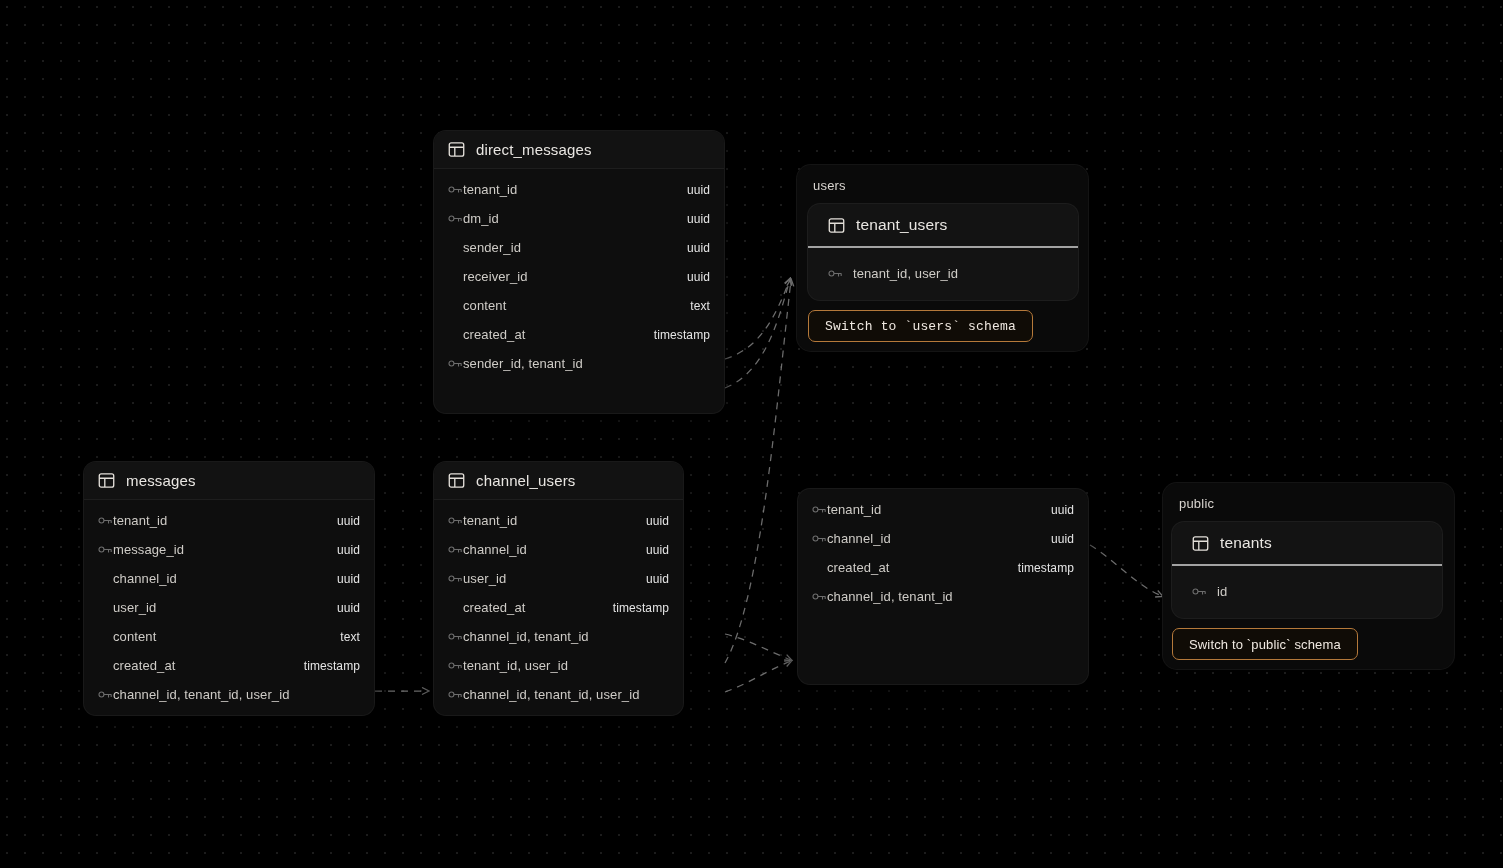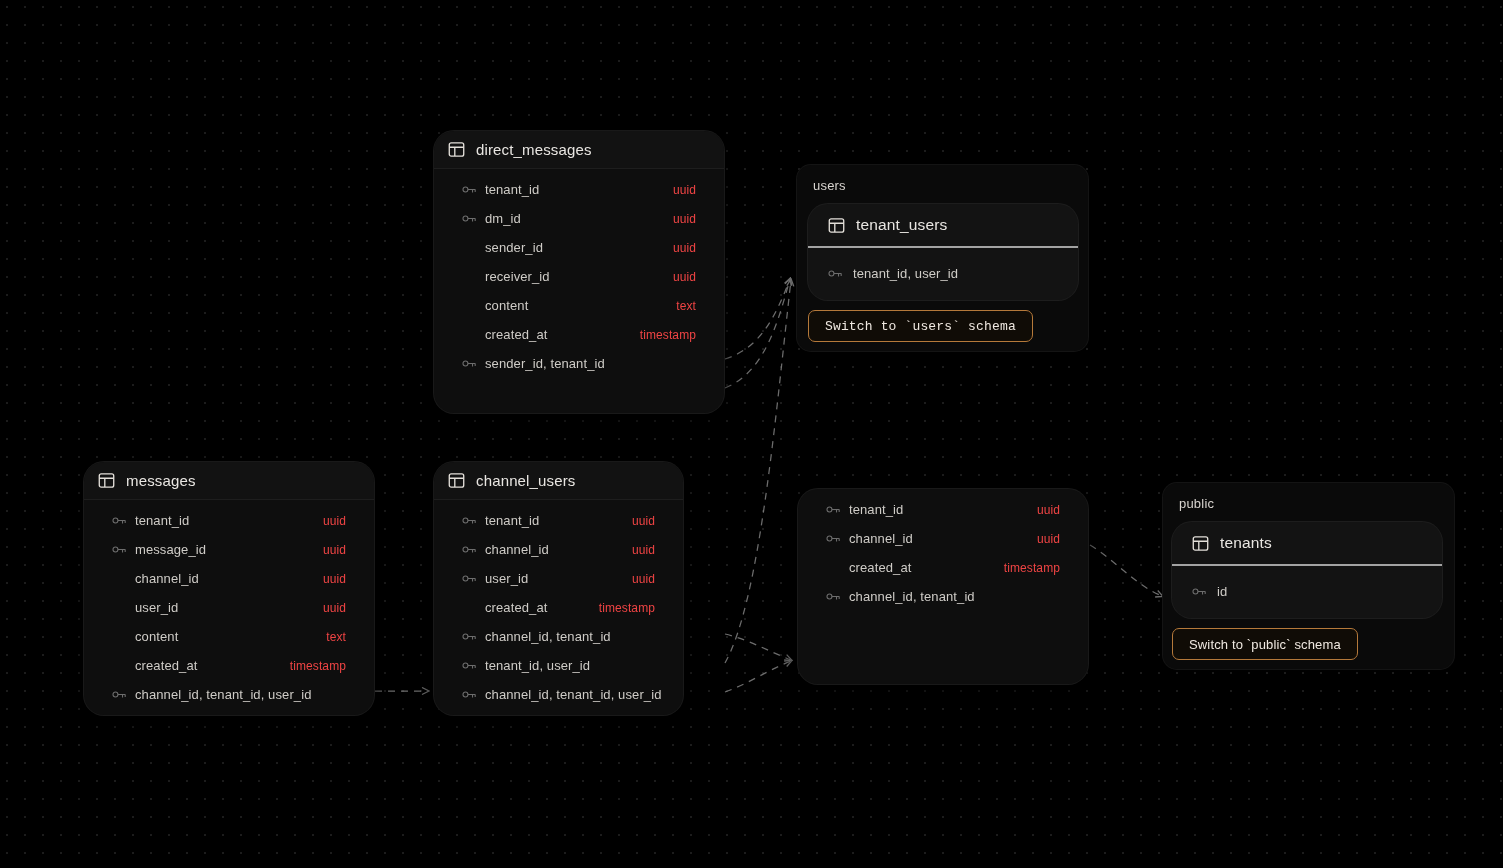--- a/index.html
+++ b/index.html
@@ -48,21 +48,21 @@
     font-size: 13px;
     color: #d8d4cf;
     letter-spacing: 0.2px;
     line-height: 1;
   }
 
   
   .table-card {
     position: absolute;
     background: #0e0e0e;
-    border-radius: 20px;
+    border-radius: 12px;
     z-index: 3;
     box-shadow: 0 0 0 1px #191919, 0 6px 22px rgba(0,0,0,0.75);
     overflow: hidden;
   }
   .table-card.nested {
     background: #131313;
     box-shadow: 0 0 0 1px #1d1d1d;
   }
 
   .table-header {
@@ -88,35 +88,34 @@
   }
   .table-card.nested .table-title { font-size: 15.5px; }
 
   .table-body { padding: 6px 0 10px 0; }
   .table-card.nested .table-body { padding: 10px 0 14px 0; }
 
   .col-row {
     display: flex;
     align-items: center;
     height: 29px;
-    padding: 0 28px;
-    gap: 8px;
+    padding: 0 14px;
   }
   .table-card.nested .col-row { padding: 0 20px; height: 30px; gap: 10px; }
 
   .col-name {
     font-size: 13px;
     color: #cfccc7;
     white-space: nowrap;
     letter-spacing: 0.1px;
   }
   .col-type {
     margin-left: auto;
     font-size: 12px;
-    color: #ef4444;
+    color: #e5e5e5;
     white-space: nowrap;
     letter-spacing: 0.1px;
   }
   .col-row.no-key .col-name { margin-left: 0; }
 
   
   .icon { display: inline-flex; align-items: center; justify-content: center; flex: none; }
   .icon svg { display: block; }
 
   .key-slot { width: 15px; height: 14px; flex: none; display: flex; align-items: center; }

